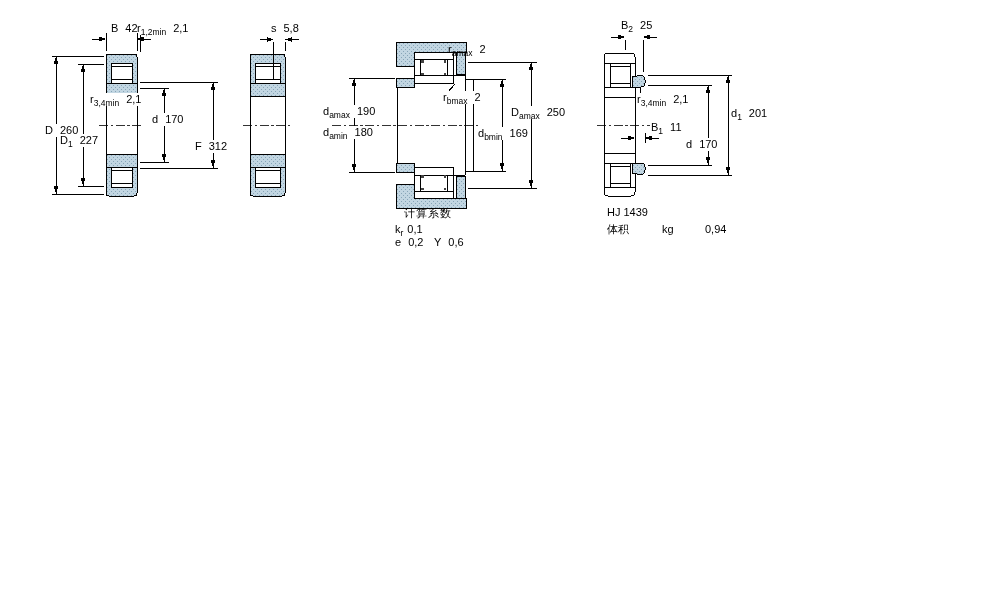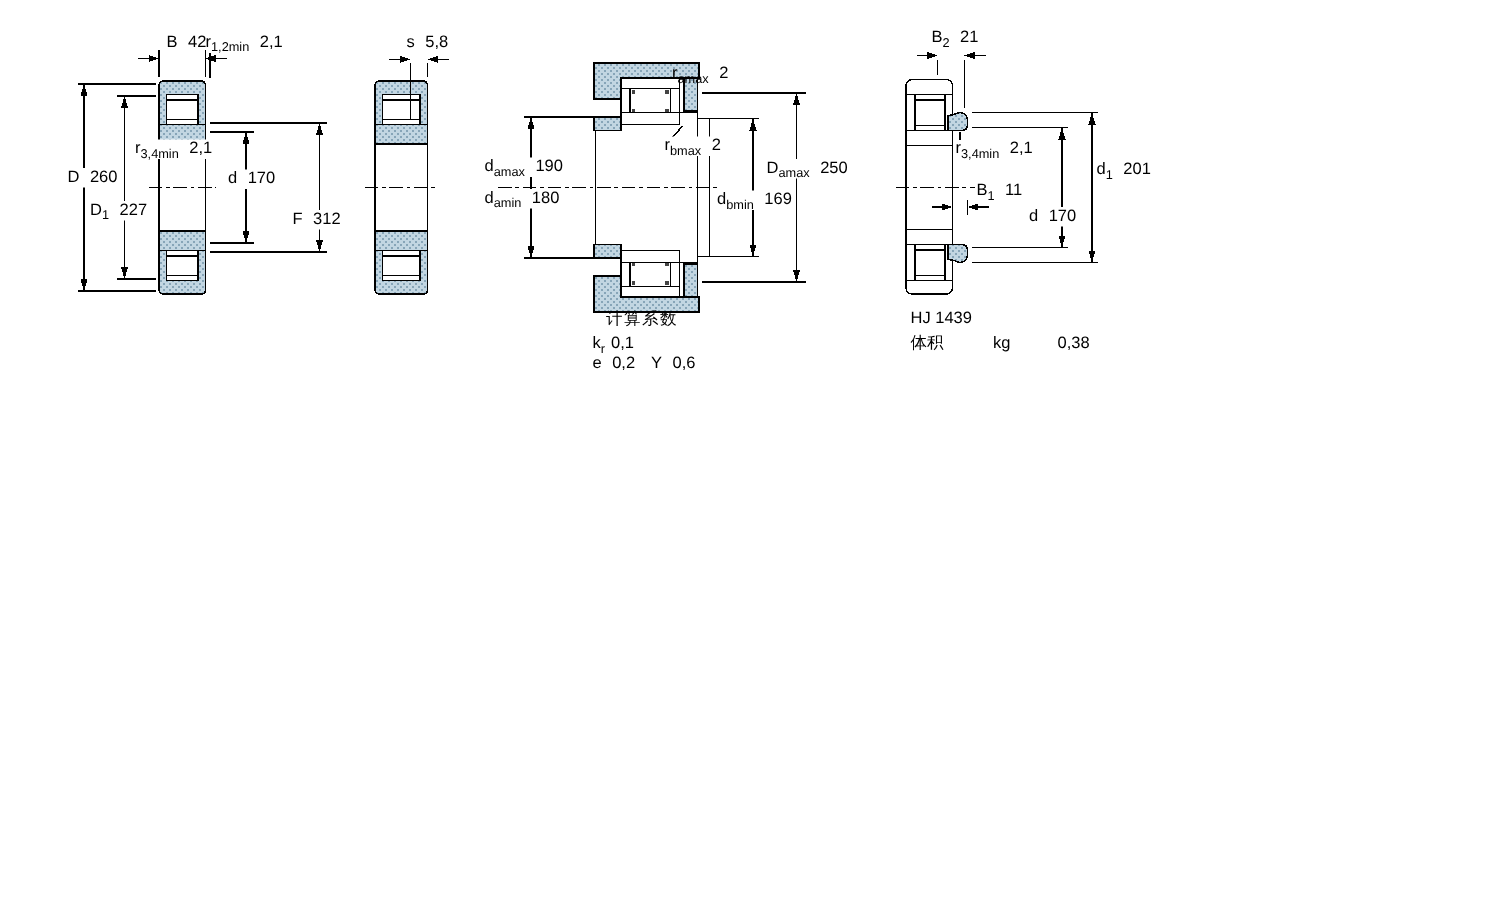--- a/index.html
+++ b/index.html
@@ -231,41 +231,41 @@
       <line class="ln" x1="728" y1="75" x2="728" y2="175"></line>
       <polygon class="ar" points="728,75 725.6,83 730.4,83"></polygon>
       <polygon class="ar" points="728,175 725.6,167 730.4,167"></polygon>
     </g>
   </g>
 </svg>
 
 <div class="lbl" style="left:111px;top:22px"><span>B</span><span class="v">42</span></div>
 <div class="lbl" style="left:137px;top:22px"><span>r</span><sub>1,2min</sub><span class="v">2,1</span></div>
 <div class="lbl bg" style="left:88px;top:93px"><span>r</span><sub>3,4min</sub><span class="v">2,1</span></div>
-<div class="lbl bg" style="left:43px;top:112px"><span>D</span><span class="v">260</span></div>
+<div class="lbl bg" style="left:43px;top:124px"><span>D</span><span class="v">260</span></div>
 <div class="lbl bg" style="left:58px;top:134px"><span>D</span><sub>1</sub><span class="v">227</span></div>
 <div class="lbl bg" style="left:150px;top:113px"><span>d</span><span class="v">170</span></div>
 <div class="lbl bg" style="left:193px;top:140px"><span>F</span><span class="v">312</span></div>
 
 <div class="lbl" style="left:271px;top:22px"><span>s</span><span class="v">5,8</span></div>
 
 <div class="lbl" style="left:448px;top:43px"><span>r</span><sub>amax</sub><span class="v">2</span></div>
 <div class="lbl bg" style="left:441px;top:91px"><span>r</span><sub>bmax</sub><span class="v">2</span></div>
 <div class="lbl bg" style="left:321px;top:105px"><span>d</span><sub>amax</sub><span class="v">190</span></div>
 <div class="lbl bg" style="left:321px;top:126px"><span>d</span><sub>amin</sub><span class="v">180</span></div>
 <div class="lbl bg" style="left:509px;top:106px"><span>D</span><sub>amax</sub><span class="v">250</span></div>
 <div class="lbl bg" style="left:476px;top:127px"><span>d</span><sub>bmin</sub><span class="v">169</span></div>
 <div class="lbl heading" style="left:404px;top:207px"><span>计算系数</span></div>
 <div class="lbl" style="left:395px;top:223px"><span>k</span><sub>r</sub><span class="v" style="margin-left:4px">0,1</span></div>
 <div class="lbl" style="left:395px;top:236px"><span>e</span><span class="v">0,2</span></div>
 <div class="lbl" style="left:434px;top:236px"><span>Y</span><span class="v">0,6</span></div>
 
-<div class="lbl" style="left:621px;top:19px"><span>B</span><sub>2</sub><span class="v">21</span></div>
+<div class="lbl" style="left:621px;top:19px"><span>B</span><sub>2</sub><span class="v">25</span></div>
 <div class="lbl" style="left:637px;top:93px"><span>r</span><sub>3,4min</sub><span class="v">2,1</span></div>
 <div class="lbl" style="left:651px;top:121px"><span>B</span><sub>1</sub><span class="v">11</span></div>
 <div class="lbl bg" style="left:729px;top:107px"><span>d</span><sub>1</sub><span class="v">201</span></div>
 <div class="lbl bg" style="left:684px;top:138px"><span>d</span><span class="v">170</span></div>
 <div class="lbl" style="left:607px;top:206px"><span>HJ 1439</span></div>
 <div class="lbl" style="left:607px;top:223px"><span>体积</span></div>
 <div class="lbl" style="left:662px;top:223px"><span>kg</span></div>
-<div class="lbl" style="left:705px;top:223px"><span>0,38</span></div>
+<div class="lbl" style="left:705px;top:223px"><span>0,94</span></div>
 
 </div>
 
 </body></html>

